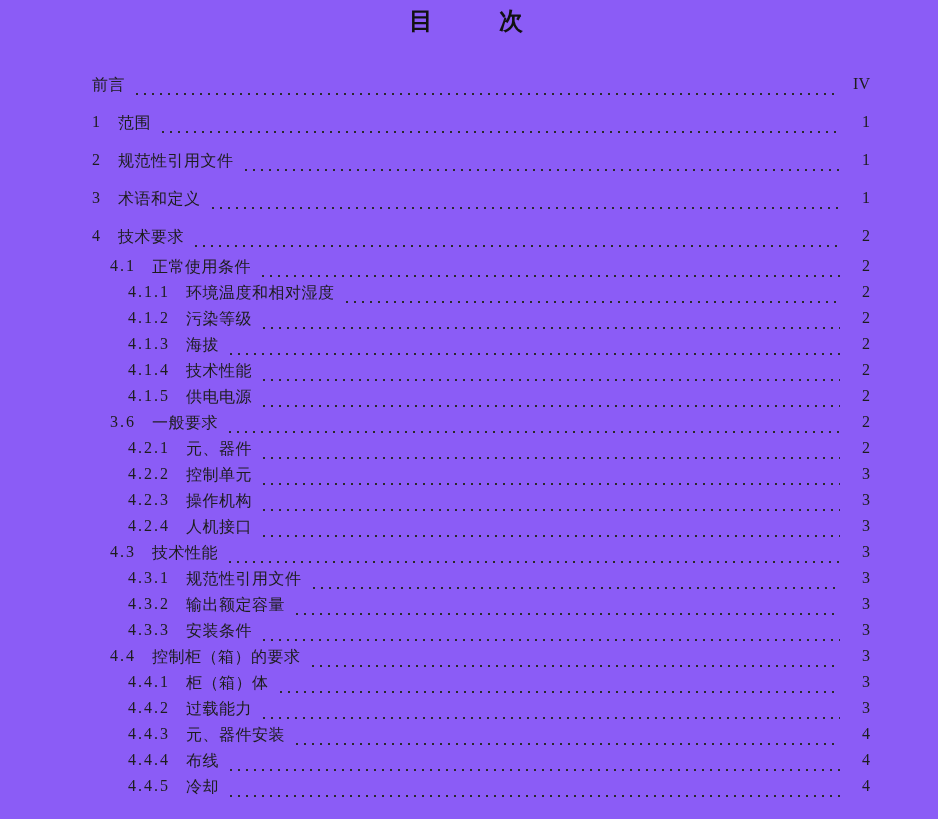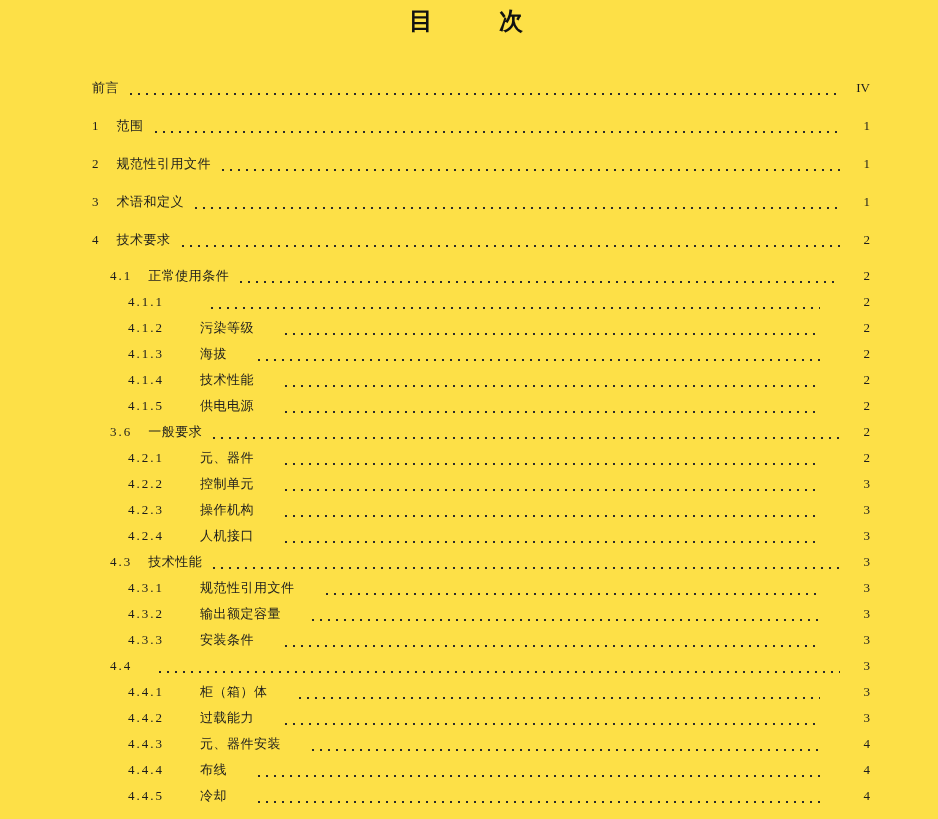--- a/index.html
+++ b/index.html
@@ -1,47 +1,46 @@
 <!DOCTYPE html>
 <html><head>
 <meta charset="utf-8">
 <style>
   html, body { margin: 0; padding: 0; background: #ffffff; }
   .page {
     position: relative;
     width: 938px;
     height: 819px;
-    background: #fde047;
+    background: #8b5cf6;
     overflow: hidden;
     font-family: "Liberation Serif", "DejaVu Serif", serif;
     color: #1d1d1d;
   }
   .doc-title {
     padding-top: 6px;
     height: 30px;
     line-height: 30px;
     text-align: center;
     font-size: 24px;
     font-weight: bold;
     letter-spacing: 6px;
     color: #111111;
   }
   .toc { margin-top: 39px; }
   .row {
     display: flex;
-    align-items: center;
     height: 26px;
     padding-right: 68px;
-    font-size: 13px;
+    font-size: 16px;
     white-space: nowrap;
   }
   .lvl0 { padding-left: 92px;  margin-top: 12px; }
   .lvl1 { padding-left: 110px; }
-  .lvl2 { padding-left: 128px; gap: 20px; }
-  .gap-sm { margin-top: 10px; }
+  .lvl2 { padding-left: 128px; }
+  .gap-sm { margin-top: 4px; }
   .num { letter-spacing: 2px; margin-right: 16px; flex: 0 0 auto; }
   .num:empty { display: none; }
   .ttl { letter-spacing: 0.5px; flex: 0 0 auto; }
   .dots {
     flex: 1 1 auto;
     align-self: stretch;
     margin-left: 8px;
     margin-right: 6px;
     background-image: radial-gradient(circle, #2a2a2a 1.2px, transparent 1.4px);
     background-size: 8px 4px;
@@ -96,20 +95,21 @@
 
     <div class="row lvl1 gap-sm">
       <span class="num">4.1</span>
       <span class="ttl">正常使用条件</span>
       <span class="dots"></span>
       <span class="pg">2</span>
     </div>
 
     <div class="row lvl2">
       <span class="num">4.1.1</span>
+      <span class="ttl">环境温度和相对湿度</span>
       <span class="dots"></span>
       <span class="pg">2</span>
     </div>
 
     <div class="row lvl2">
       <span class="num">4.1.2</span>
       <span class="ttl">污染等级</span>
       <span class="dots"></span>
       <span class="pg">2</span>
     </div>
@@ -193,20 +193,21 @@
 
     <div class="row lvl2">
       <span class="num">4.3.3</span>
       <span class="ttl">安装条件</span>
       <span class="dots"></span>
       <span class="pg">3</span>
     </div>
 
     <div class="row lvl1">
       <span class="num">4.4</span>
+      <span class="ttl">控制柜（箱）的要求</span>
       <span class="dots"></span>
       <span class="pg">3</span>
     </div>
 
     <div class="row lvl2">
       <span class="num">4.4.1</span>
       <span class="ttl">柜（箱）体</span>
       <span class="dots"></span>
       <span class="pg">3</span>
     </div>

